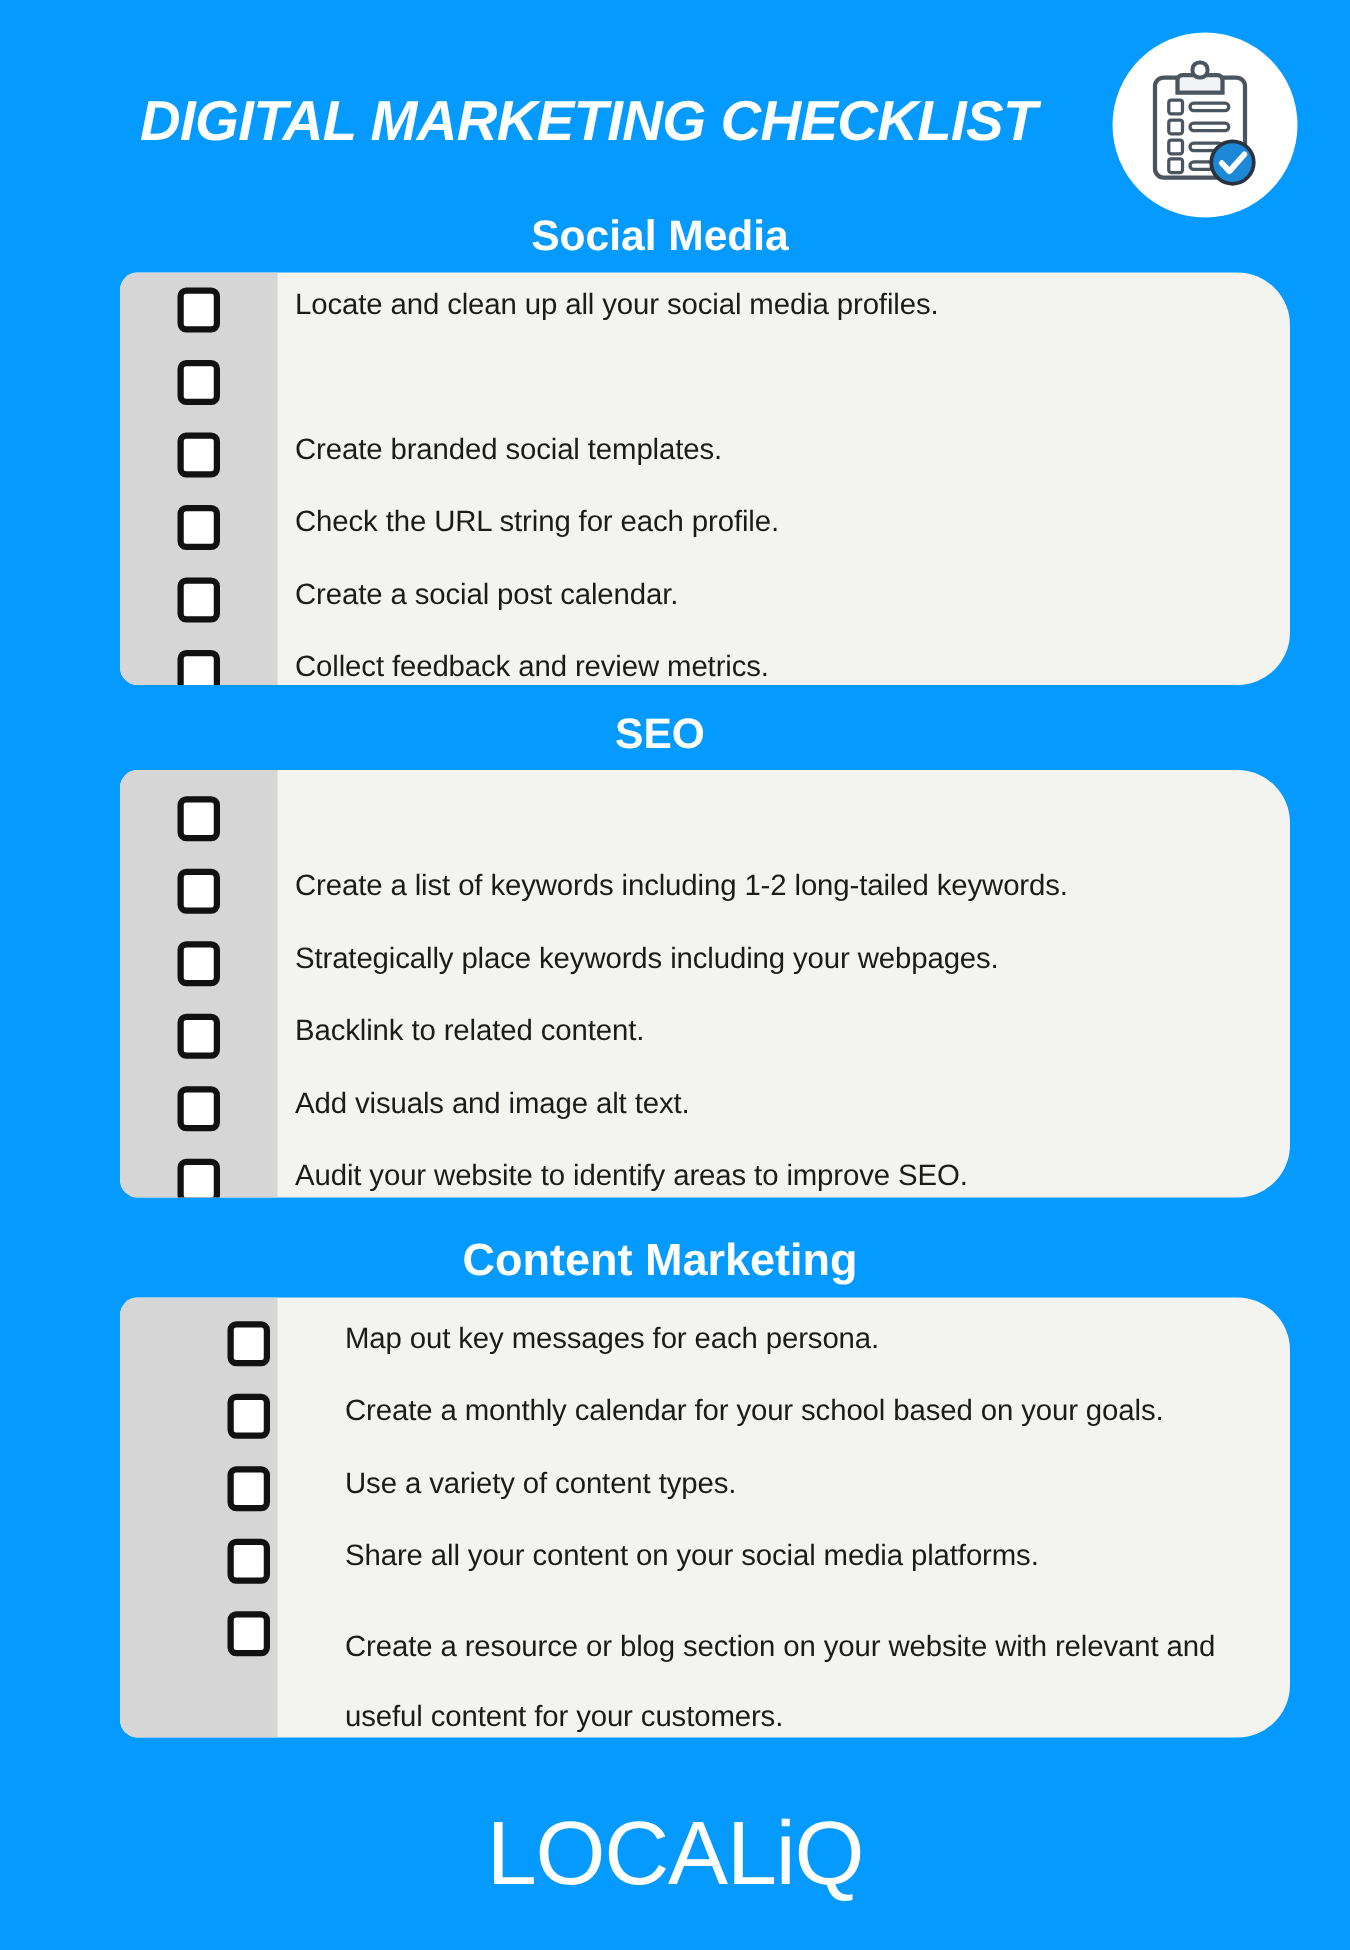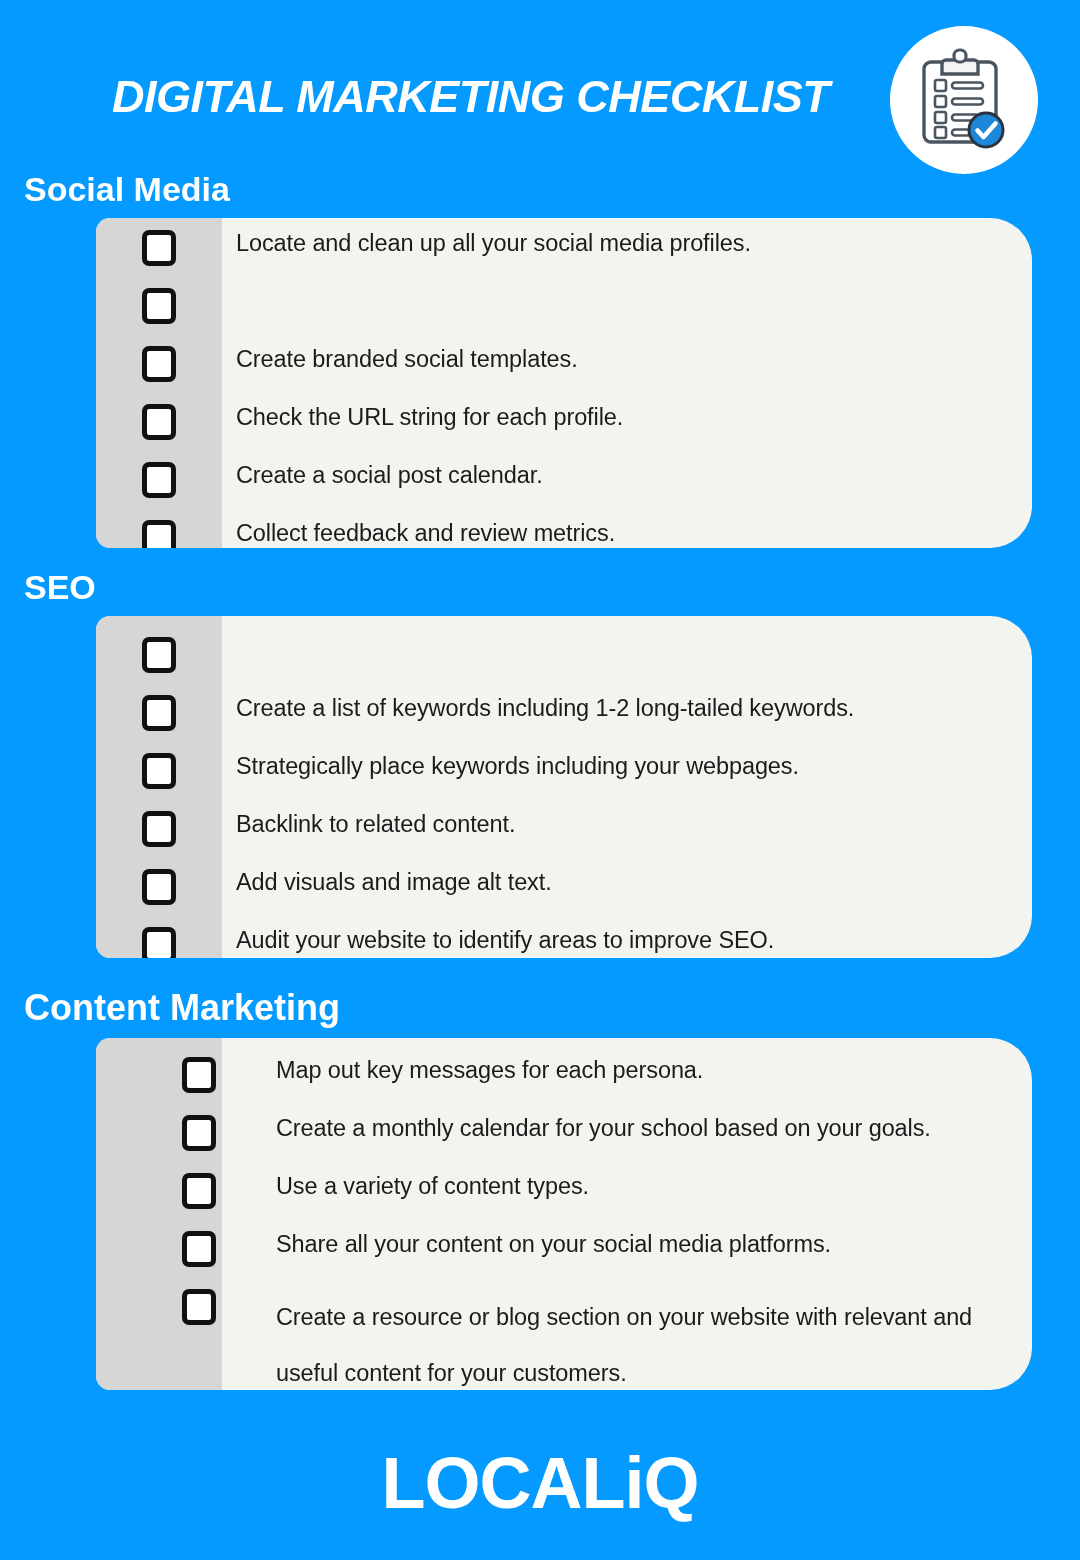--- a/index.html
+++ b/index.html
@@ -48,25 +48,24 @@
     display: flex;
     align-items: center;
     justify-content: center;
   }
   .logo-badge svg { display:block; }
 
   
   .section-heading {
     position: absolute;
     width: 1056px;
-    text-align: left;
+    text-align: center;
     color: #ffffff;
     font-weight: bold;
     line-height: 1;
-    margin-left: 24px;
   }
   .section-heading.sm  { top: 172px; font-size: 34px; }
   .section-heading.seo { top: 570px; font-size: 34px; }
   .section-heading.cm  { top: 990px; font-size: 36px; }
 
   
   .card {
     position: absolute;
     left: 96px;
     width: 936px;
@@ -136,21 +135,21 @@
 
   
   .footer-logo {
     position: absolute;
     left: 0;
     top: 1447px;
     width: 1080px;
     text-align: center;
     color: #ffffff;
     font-size: 72px;
-    font-weight: bold;
+    font-weight: normal;
     letter-spacing: -1px;
     line-height: 1;
   }
 </style>
 </head>
 <body>
 
 <div class="header">
   <div class="page-title">DIGITAL MARKETING CHECKLIST</div>
 

